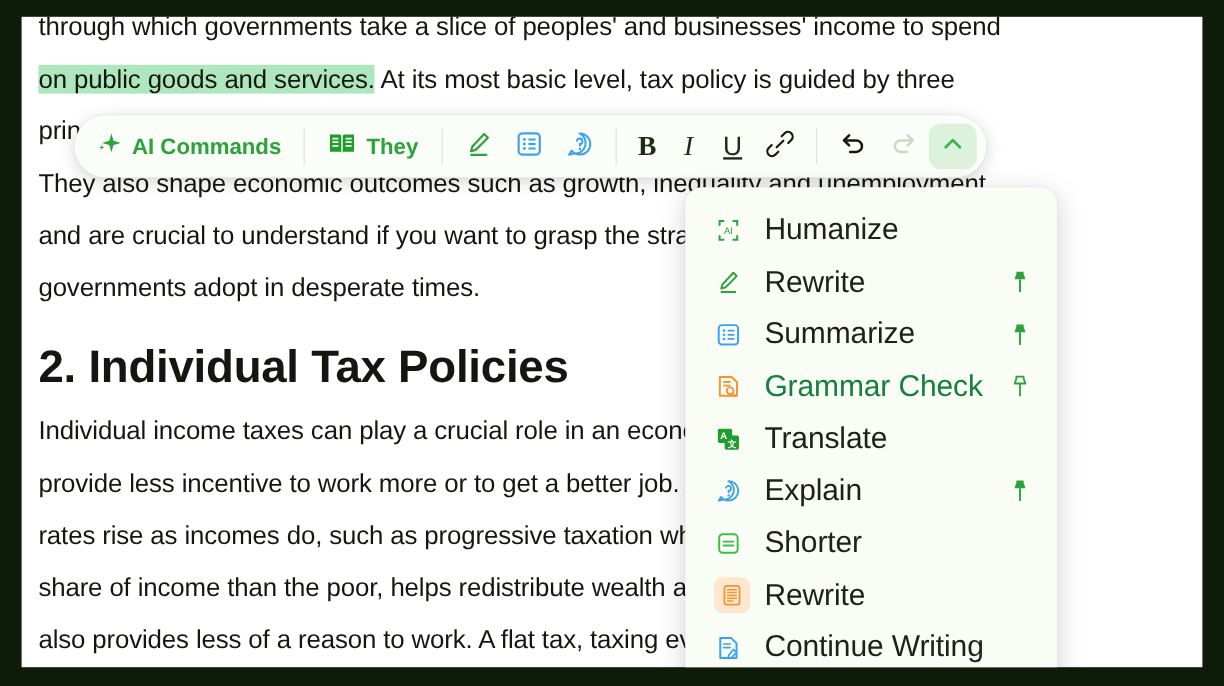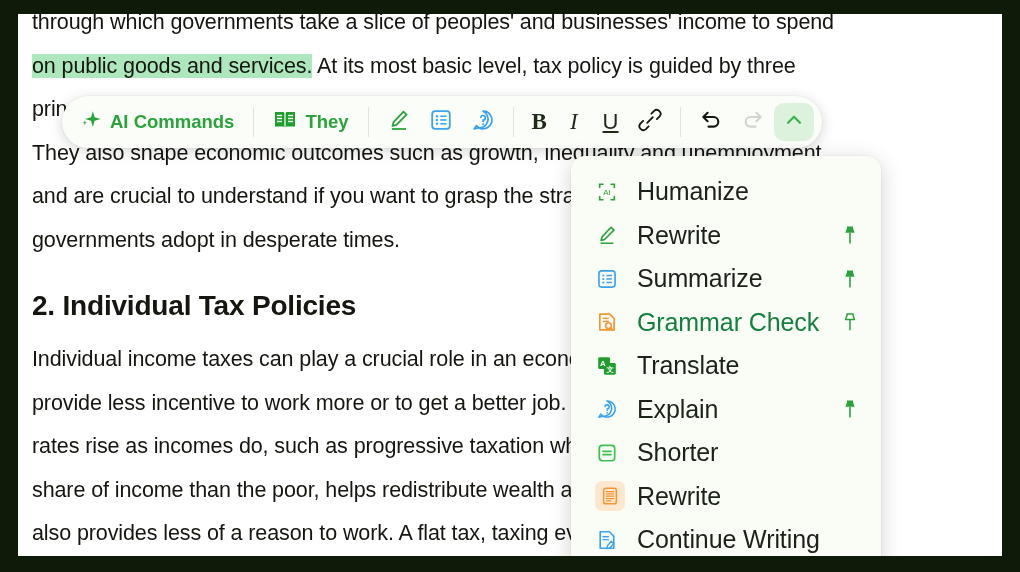--- a/index.html
+++ b/index.html
@@ -31,21 +31,21 @@
     top: -10px;
     width: 958px;
     color: #14160f;
     font-size: 21.5px;
     line-height: 37.5px;
     letter-spacing: -0.1px;
   }
   .doc p { margin: 0 0 6px 0; }
   .hl { background: #aee6bd; }
   h2.sect {
-    font-size: 28px;
+    font-size: 38px;
     line-height: 34px;
     font-weight: 700;
     color: #14160f;
     margin: 30px 0 18px 0;
     letter-spacing: -0.2px;
   }
 
   
   #toolbar {
     position: absolute;

